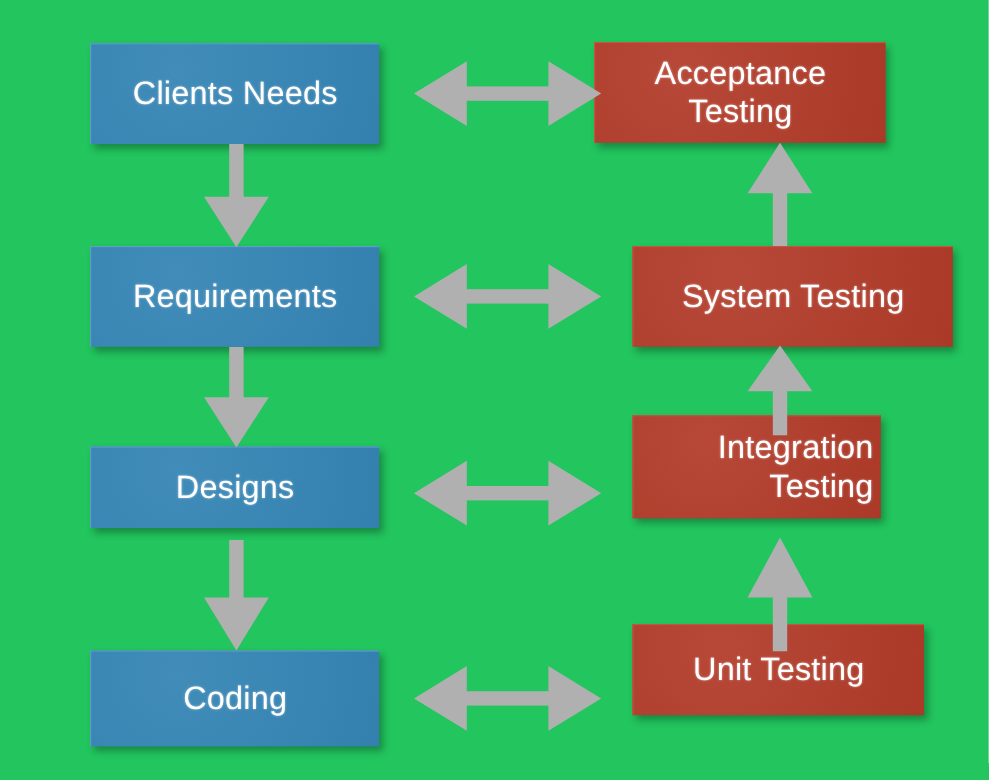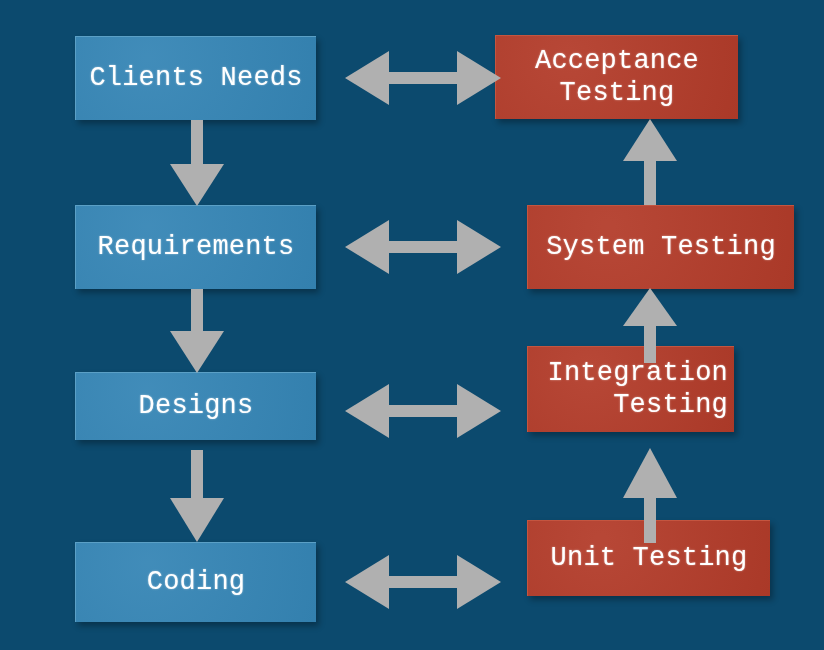--- a/index.html
+++ b/index.html
@@ -8,23 +8,22 @@
     padding: 0;
     background: #ffffff;
   }
   body {
     font-family: "Liberation Sans", sans-serif;
   }
   #canvas {
     position: relative;
     width: 824px;
     height: 650px;
-    background: #0c4a6e;
+    background: #22c55e;
     overflow: hidden;
-    font-family: Liberation Mono, monospace;
   }
 
   
   .box {
     position: absolute;
     display: flex;
     align-items: center;
     justify-content: center;
     text-align: center;
     color: #ffffff;

